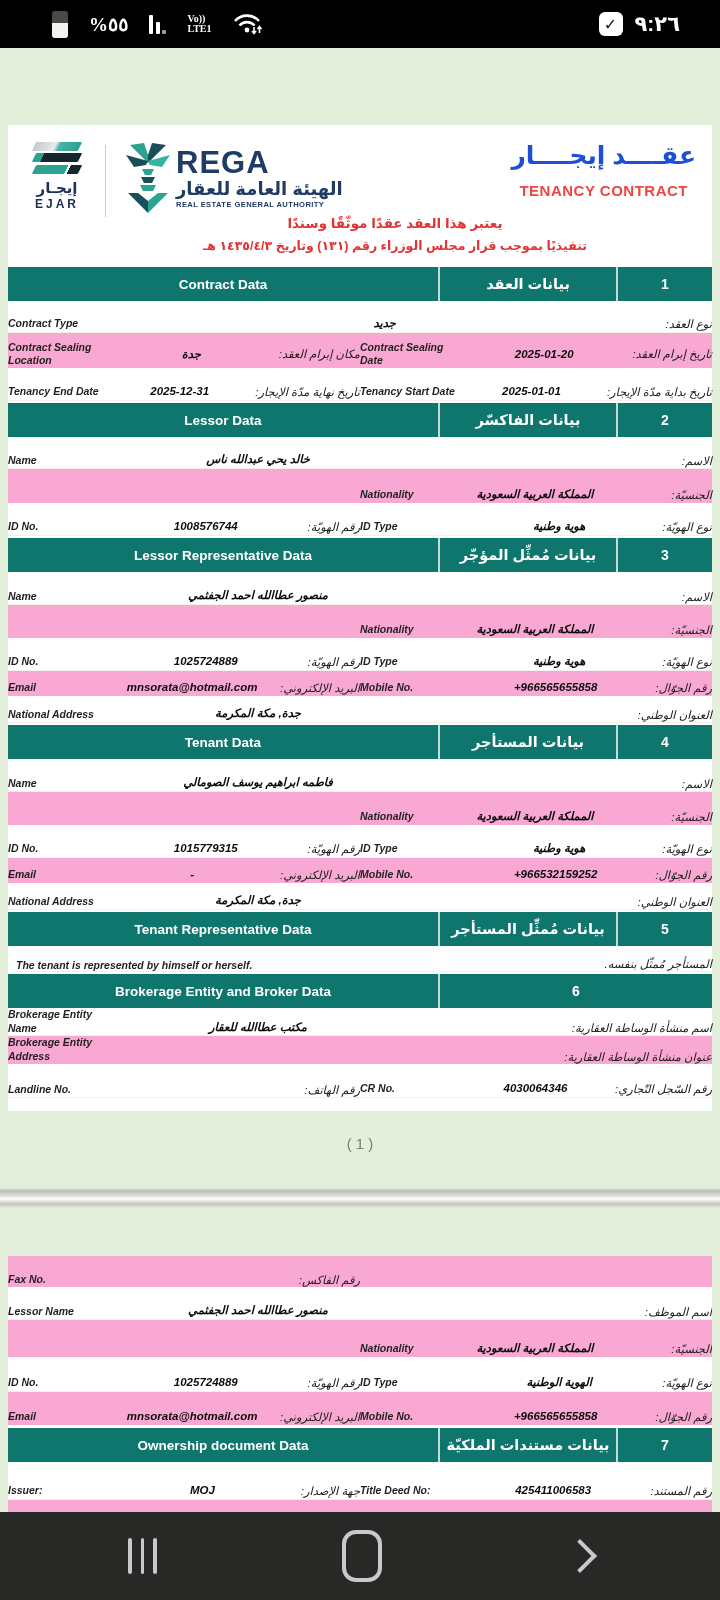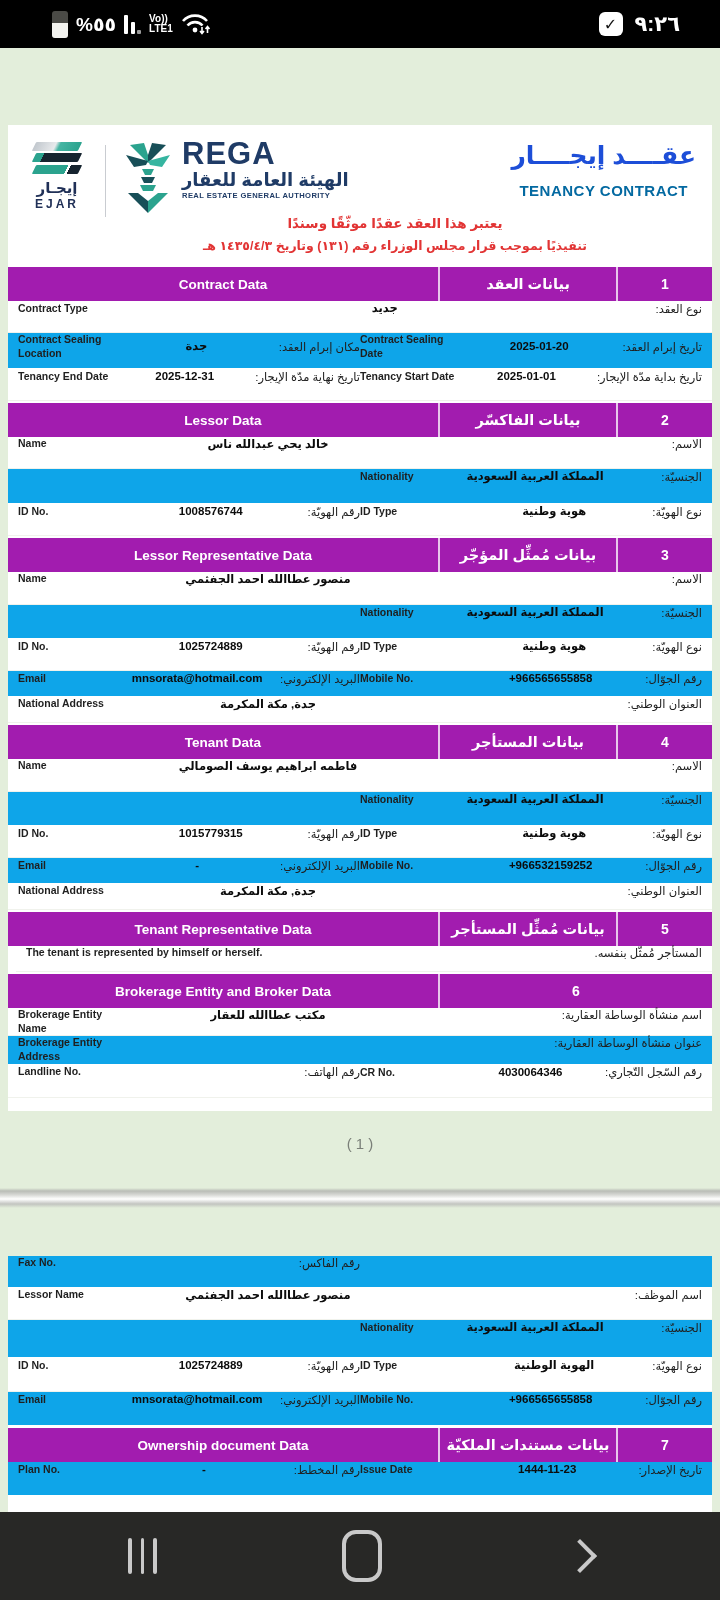--- a/index.html
+++ b/index.html
@@ -3,21 +3,21 @@
 <meta charset="utf-8">
 <style>
   * { margin:0; padding:0; box-sizing:border-box; }
   html,body { background:#555; }
   body { font-family:"Liberation Sans","DejaVu Sans",sans-serif; }
   .screen { position:relative; width:720px; height:1600px; margin:0 auto; background:#e3eedb; overflow:hidden; }
 
   
   .statusbar { position:absolute; top:0; left:0; width:720px; height:48px; background:#000; color:#fff;
     display:flex; align-items:center; justify-content:space-between; padding:0 40px 0 52px; }
-  .sb-left { display:flex; align-items:center; gap:8px; }
+  .sb-left { display:flex; align-items:center; gap:21px;font-family:Liberation Serif, serif; }
   .sb-right { display:flex; align-items:center; gap:12px; }
   .batt { position:relative; width:16px; height:27px; border-radius:3px; background:#4a4a46; overflow:hidden; }
   .batt::before { content:""; position:absolute; left:0; bottom:0; width:100%; height:55%; background:#f2f2ee; }
   .batt::after { content:""; position:absolute; top:-3px; left:4px; width:8px; height:3px; background:#4a4a46; }
   .sb-batt-txt { font-size:19px; font-weight:bold; letter-spacing:0; }
   .sig { display:flex; align-items:flex-end; gap:2.5px; height:19px; }
   .sig span { width:4px; background:#fff; border-radius:1px; }
   .sig .s1{height:19px;} .sig .s2{height:12px;} .sig .s3{height:4px; background:#9a9a9a;}
   .volte { display:flex; flex-direction:column; line-height:10px; font-size:10px; font-weight:bold; }
   .wifi { position:relative; width:30px; height:24px; }
@@ -34,43 +34,43 @@
   
   .doc-header { position:relative; height:140px; padding:10px 14px 0 16px; }
   .logo-ejar { position:absolute; left:18px; top:14px; width:62px; text-align:center; }
   .stripe { height:9px; width:46px; margin:2.5px auto; transform:skewX(-26deg); border-radius:1px; }
   .st1 { background:linear-gradient(90deg,#c2c8ce 0%,#e8eaec 45%,#45b5a3 55%,#2ba38e 100%); }
   .st2 { background:linear-gradient(90deg,#2ba38e 18%,#16242f 18%); }
   .st3 { background:linear-gradient(90deg,#2ba38e 70%,#fff 70%,#fff 76%,#16242f 76%); }
   .ejar-ar { font-size:15px; font-weight:bold; color:#203057; margin-top:5px; direction:rtl; }
   .ejar-en { font-size:12px; font-weight:bold; color:#203057; letter-spacing:3px; }
   .logo-div { position:absolute; left:97px; top:20px; width:1px; height:72px; background:#c9ccd1; }
-  .logo-rega { position:absolute; left:112px; top:12px; display:flex; gap:6px; align-items:flex-start; }
+  .logo-rega { position:absolute; left:112px; top:12px; display:flex; align-items:center; }
   .rega-txt { padding-top:2px; }
   .rega-word { font-size:31px; font-weight:bold; color:#1f3b66; line-height:30px; letter-spacing:1px; }
   .rega-ar { font-size:18px; font-weight:bold; color:#1f3b66; direction:rtl; line-height:22px; }
   .rega-en { font-size:7.6px; font-weight:bold; color:#1f3b66; letter-spacing:.4px; }
   .doc-titles { position:absolute; right:16px; top:16px; text-align:center; }
   .t-ar { font-size:25px; font-weight:bold; color:#1d4ed8; direction:rtl; }
-  .t-en { font-size:15px; font-weight:bold; color:#0369a1; letter-spacing:.5px; margin-top:12px; }
+  .t-en { font-size:15px; font-weight:bold; color:#ef4444; letter-spacing:.5px; margin-top:12px; }
   .disclaimer { position:absolute; top:88px; left:80px; right:10px; text-align:center; color:#e23434;
     font-weight:bold; direction:rtl; }
   .d1 { font-size:13.5px; line-height:22px; }
   .d2 { font-size:12.5px; line-height:22px; }
 
   
-  .sec-bar { display:flex; align-items:stretch; background:#a21caf; color:#fff; height:34px; margin-top:2px; }
+  .sec-bar { display:flex; align-items:stretch; background:#0f766e; color:#fff; height:34px; margin-top:2px; }
   .sec-en { width:432px; display:flex; align-items:center; justify-content:center; font-weight:bold;
     font-size:13.5px; border-right:2px solid rgba(255,255,255,.75); }
   .sec-ar { width:178px; display:flex; align-items:center; justify-content:center; font-weight:bold;
     font-size:14.5px; direction:rtl; border-right:2px solid rgba(255,255,255,.75); }
   .sec-num { flex:1; display:flex; align-items:center; justify-content:center; font-weight:bold; font-size:14px; }
-  .row { display:flex; align-items:flex-start; padding:0 10px; background:#fff; border-bottom:1px solid #f0f2ec;
-    min-height:32px; }
-  .row.alt { background:#0ea5e9; border-bottom:1px solid #fff; }
+  .row { display:flex; align-items:flex-end; padding:0 0; background:#fff; border-bottom:1px solid #f0f2ec;
+    min-height:32px;font-style:italic; }
+  .row.alt { background:#f9a8d4; border-bottom:1px solid #fff; }
   .half { flex:1; display:flex; align-items:center; min-width:0; }
   .c-en { flex:0 0 100px; font-weight:bold; font-size:10.5px; color:#1f1f1f; line-height:1.3; }
   .c-val { flex:1; text-align:center; font-weight:bold; font-size:11.5px; color:#0c0c0c; padding:0 4px; line-height:1.35; }
   .c-ar { flex:0 0 auto; font-size:11.5px; color:#202020; direction:rtl; white-space:nowrap; margin-left:4px; }
   .row-full .c-val { flex:0 0 300px; }
   .row-full .spacer-f { flex:1; }
   .half.spacer { }
   .rhalf-val { flex:0 0 150px; }
   .rhalf-ar { flex:1; text-align:right; }
   .note-en { flex:1; font-weight:bold; font-size:10.5px; color:#1f1f1f; }
@@ -418,20 +418,32 @@
               <div class="c-en">Mobile No.</div>
               <div class="c-val">+966565655858</div>
               <div class="c-ar">رقم الجوّال:</div>
             </div>
           </div>
           <div class="sec-bar">
             <div class="sec-en">Ownership document Data</div>
             <div class="sec-ar">بيانات مستندات الملكيّة</div>
             <div class="sec-num">7</div>
           </div>
+          <div class="row" style="min-height: 38px;">
+            <div class="half">
+              <div class="c-en">Issuer:</div>
+              <div class="c-val">MOJ</div>
+              <div class="c-ar">جهة الإصدار:</div>
+            </div>
+            <div class="half">
+              <div class="c-en">Title Deed No:</div>
+              <div class="c-val">425411006583</div>
+              <div class="c-ar">رقم المستند:</div>
+            </div>
+          </div>
           <div class="row alt" style="min-height: 34px;">
             <div class="half">
               <div class="c-en">Plan No.</div>
               <div class="c-val">-</div>
               <div class="c-ar">رقم المخطط:</div>
             </div>
             <div class="half">
               <div class="c-en">Issue Date</div>
               <div class="c-val">1444-11-23</div>
               <div class="c-ar">تاريخ الإصدار:</div>

